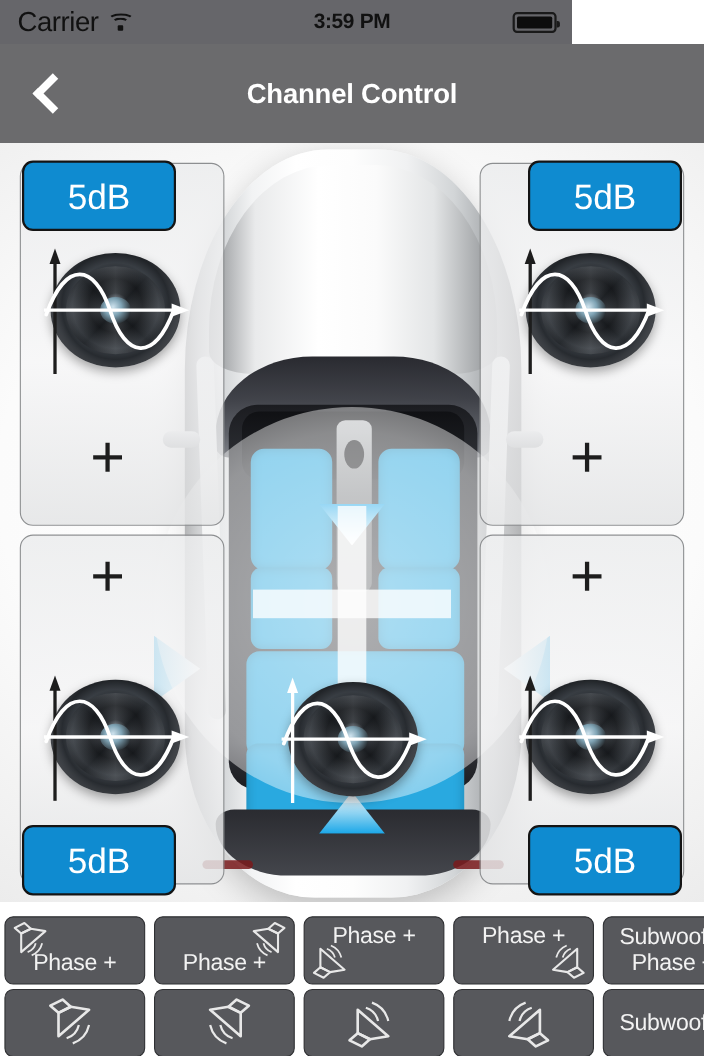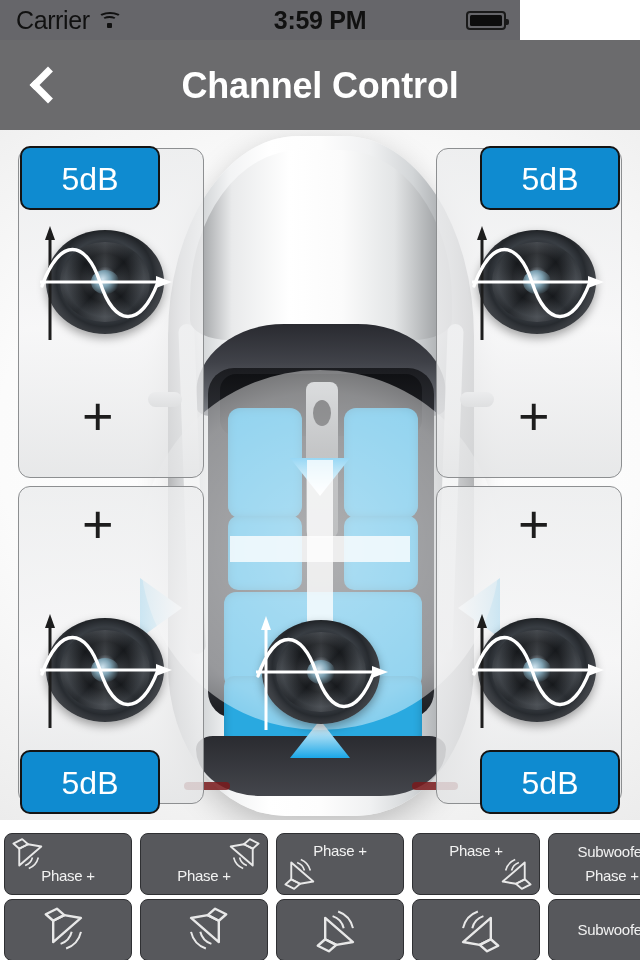--- a/index.html
+++ b/index.html
@@ -20,21 +20,21 @@
   #carrier-group{ position:absolute; left:16px; top:0; height:40px; display:flex; align-items:center; gap:8px;}
   #carrier-label{ font-size:25px; color:#111; letter-spacing:-0.4px; }
   .wifi-ico{ width:24px; height:18px; position:relative; margin-top:2px;}
   .wifi-ico i{ position:absolute; border:2.4px solid #111; border-bottom:none;
       border-left-color:transparent; border-right-color:transparent; border-radius:50% 50% 0 0;}
   .wifi-ico i:nth-child(1){ width:24px;height:12px; left:0; top:0;}
   .wifi-ico i:nth-child(2){ width:15px;height:8px; left:4.5px; top:4px;}
   .wifi-ico i:nth-child(3){ width:0;height:0;border:none;border-radius:0;
       left:9.5px; top:11px; width:5px;height:5px;background:#111;border-radius:1px;}
   #clock{ position:absolute; left:0; width:640px; text-align:center; top:0; line-height:40px;
-      font-size:25px; color:#111; font-weight:700; letter-spacing:-0.3px;}
+      font-size:19px; color:#111; font-weight:700; letter-spacing:-0.3px;}
   #battery{ position:absolute; right:14px; top:11px; width:40px; height:19px;
       border:2px solid #1a1a1a; border-radius:4px; padding:2px;}
   #battery .fill{ width:100%; height:100%; background:#0d0d0d; border-radius:1.5px;}
   #battery .cap{ position:absolute; right:-5px; top:5.5px; width:3px;height:6px;
       background:#1a1a1a; border-radius:0 2px 2px 0;}
 
   
   #nav-bar{
     position:absolute; left:0; top:40px; width:640px; height:90px;
     background:#6b6b6d;
@@ -42,21 +42,21 @@
   #back-button{
     position:absolute; left:12px; top:0; width:64px; height:90px;
     display:flex; align-items:center; justify-content:center; cursor:pointer;
   }
   #back-button .chev{
     width:26px; height:26px; border-left:7px solid #fff; border-bottom:7px solid #fff;
     transform:rotate(45deg); margin-left:7px;
   }
   #nav-title{
     position:absolute; left:0; top:0; width:640px; height:90px; line-height:92px;
-    text-align:center; color:#fff; font-size:36px; font-weight:700; letter-spacing:-0.2px;
+    text-align:center; color:#fff; font-size:25px; font-weight:700; letter-spacing:-0.2px;
   }
 
   
   #stage{
     position:absolute; left:0; top:130px; width:640px; height:690px;
     background:
       radial-gradient(120% 90% at 50% 45%, #ffffff 0%, #fbfbfb 42%, #ececec 74%, #e3e3e3 100%);
     overflow:hidden;
   }
 
@@ -227,21 +227,21 @@
   .btn-row{ position:absolute; left:0; width:652px; height:64px; display:flex; gap:8px; padding:0 4px;}
   #row-phase{ top:13px; }
   #row-speaker{ top:79px; }
   .ctrl-btn{
     position:relative; width:128px; height:62px; flex:0 0 128px;
     background:#57585c; border:1px solid #2f3033; border-radius:8px;
     color:#f2f2f2; cursor:pointer; overflow:hidden;
   }
   .ctrl-btn .lbl{
     position:absolute; left:0; width:100%; text-align:center;
-    font-size:15px; line-height:24px; letter-spacing:-0.3px;
+    font-size:21px; line-height:24px; letter-spacing:-0.3px;
   }
   .ctrl-btn .lbl.bottom{ bottom:6px; }
   .ctrl-btn .lbl.top{ top:5px; }
   .ctrl-btn .lbl.two{ top:6px; }
   .ctrl-btn .lbl.mid{ top:50%; transform:translateY(-50%); }
   .spk{ position:absolute; width:44px; height:40px; }
   .spk.tl{ left:4px;  top:2px; }
   .spk.tr{ right:4px; top:2px; }
   .spk.bl{ left:4px;  bottom:2px; }
   .spk.br{ right:4px; bottom:2px; }

